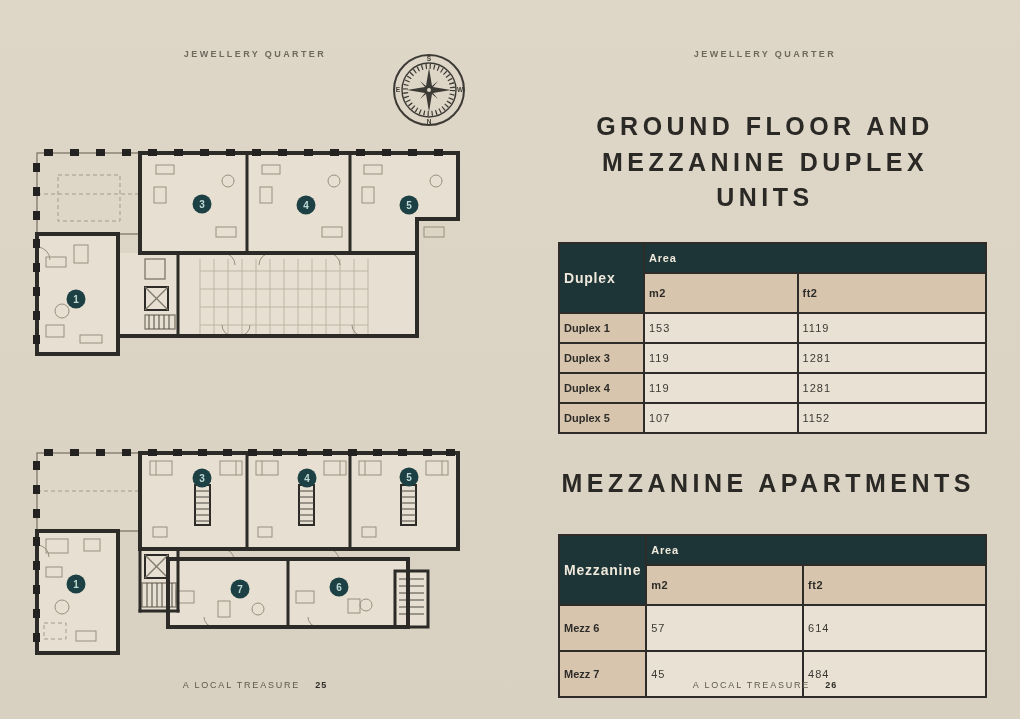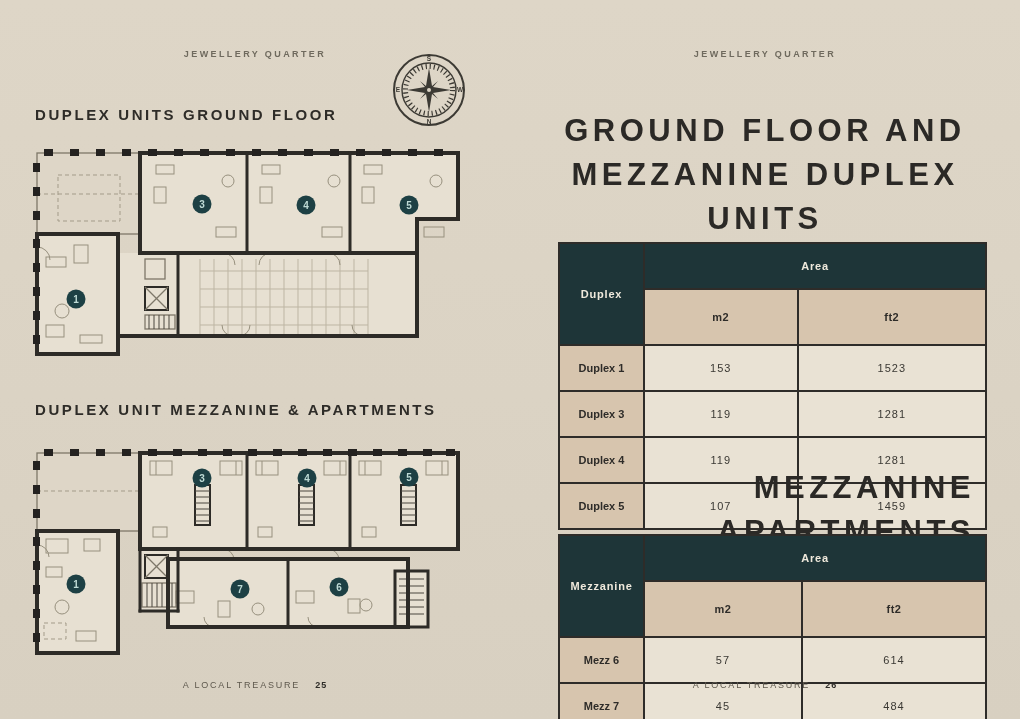--- a/index.html
+++ b/index.html
@@ -12,21 +12,21 @@
 
   .brochure-header{position:absolute;top:33px;left:0;width:100%;text-align:center;
     font-size:9px;font-weight:bold;letter-spacing:2.4px;color:#6f6a5e;}
 
   .section-title{position:absolute;left:35px;font-size:15px;font-weight:bold;
     letter-spacing:2.6px;color:#2e2c28;white-space:nowrap;}
   .st-1{top:90px;}
   .st-2{top:385px;}
 
   .big-title{position:absolute;left:45px;width:420px;text-align:center;
-    font-size:31px;font-weight:bold;letter-spacing:4.5px;line-height:1.42;color:#2b2926;}
+    font-size:25px;font-weight:bold;letter-spacing:4.5px;line-height:1.42;color:#2b2926;}
   .bt-1{top:93px;}
   .bt-2{top:450px;text-align:right;}
 
   .footer{position:absolute;top:664px;left:0;width:100%;text-align:center;
     font-size:9px;letter-spacing:1.8px;color:#5e584d;}
   .footer b{color:#2e2c28;margin-left:15px;letter-spacing:1px;}
 
   
   .plan{position:absolute;left:18px;}
   .plan-1{top:123px;width:482px;height:244px;}
@@ -36,23 +36,23 @@
     color:#bedad5;font-size:10px;font-weight:bold;display:flex;align-items:center;
     justify-content:center;transform:translate(-50%,-50%);}
 
   .compass{position:absolute;left:390px;top:35px;width:78px;height:78px;}
 
   
   .area-table{position:absolute;left:48px;border-collapse:collapse;width:429px;
     font-size:11px;color:#3a3833;}
   .t-duplex{top:226px;}
   .t-mezz{top:518px;}
-  .area-table td,.area-table th{border:2px solid #2e2c29;text-align:center;padding:16px 4px;}
+  .area-table td,.area-table th{border:2px solid #2e2c29;text-align:left;padding:8px 4px;}
   .area-table .teal{background:#1e3538;color:#efe9dc;font-weight:bold;letter-spacing:.8px;}
-  .area-table .corner{width:75px;font-size:11px;}
+  .area-table .corner{width:75px;font-size:14px;}
   .area-table .subhead{background:#d7c5ae;color:#2e2c29;font-weight:bold;height:22px;letter-spacing:.5px;}
   .area-table .rowlabel{background:#d7c5ae;color:#2e2c29;font-weight:bold;}
   .area-table .val{background:#e9e2d4;letter-spacing:1px;}
   .t-duplex .hrow{height:22px;}
   .t-duplex .drow{height:26px;}
   .t-mezz .hrow{height:22px;}
   .t-mezz .drow{height:46px;}
 
   
   .wall{stroke:#2d2b27;stroke-width:4;fill:none;stroke-linecap:square;}
@@ -81,21 +81,20 @@
         <circle cx="0" cy="0" r="23.5" fill="none" stroke="#3c3a34" stroke-width="5" stroke-dasharray="1.2 2.9"></circle>
         <path d="M0,-22 L3,-4 L9,-9 L4,-3 L22,0 L4,3 L9,9 L3,4 L0,22 L-3,4 L-9,9 L-4,3 L-22,0 L-4,-3 L-9,-9 L-3,-4 Z" fill="#3c3a34"></path>
         <circle cx="0" cy="0" r="2" fill="#dcd4c5"></circle>
         <text x="0" y="-29" text-anchor="middle" font-size="6.5" font-weight="bold" fill="#3c3a34">S</text>
         <text x="31" y="2.3" text-anchor="middle" font-size="6.5" font-weight="bold" fill="#3c3a34">W</text>
         <text x="0" y="33.5" text-anchor="middle" font-size="6.5" font-weight="bold" fill="#3c3a34">N</text>
         <text x="-31" y="2.3" text-anchor="middle" font-size="6.5" font-weight="bold" fill="#3c3a34">E</text>
       </svg>
     </div>
 
-    <div class="section-title st-1">DUPLEX UNITS GROUND FLOOR</div>
 
     <div class="plan plan-1">
       <svg viewBox="0 0 482 244" width="482" height="244">
 
         <rect x="19" y="14" width="103" height="81" fill="#ded6c7"></rect>
         <path d="M122,14 H440 V80 H399 V114 H122 Z" fill="#e7e0d2"></path>
         <rect x="100" y="114" width="299" height="83" fill="#e7e0d2"></rect>
         <rect x="19" y="95" width="81" height="120" fill="#e7e0d2"></rect>
 
         <rect x="19" y="14" width="103" height="81" class="thin"></rect>
@@ -199,21 +198,20 @@
           <rect x="15" y="172" width="7" height="9" class="win"></rect>
             <rect x="15" y="196" width="7" height="9" class="win"></rect>
         </g>
       </svg>
       <div class="badge" style="left:58px;top:160px;">1</div>
       <div class="badge" style="left:184px;top:65px;">3</div>
       <div class="badge" style="left:288px;top:66px;">4</div>
       <div class="badge" style="left:391px;top:66px;">5</div>
     </div>
 
-    <div class="section-title st-2">DUPLEX UNIT MEZZANINE &amp; APARTMENTS</div>
 
     <div class="plan plan-2">
       <svg viewBox="0 0 482 232" width="482" height="232">
 
         <rect x="19" y="12" width="103" height="78" fill="#ded6c7"></rect>
         <rect x="122" y="12" width="318" height="96" fill="#e7e0d2"></rect>
         <rect x="19" y="90" width="81" height="122" fill="#e7e0d2"></rect>
         <rect x="150" y="118" width="240" height="68" fill="#e7e0d2"></rect>
         <rect x="377" y="130" width="33" height="56" fill="#e7e0d2"></rect>
         <rect x="122" y="108" width="38" height="62" fill="#e7e0d2"></rect>
@@ -366,36 +364,36 @@
         <td class="teal corner" rowspan="2">Duplex</td>
         <td class="teal" colspan="2">Area</td>
       </tr>
       <tr class="hrow">
         <td class="subhead">m2</td>
         <td class="subhead">ft2</td>
       </tr>
       <tr class="drow">
         <td class="rowlabel">Duplex 1</td>
         <td class="val">153</td>
-        <td class="val">1523</td>
+        <td class="val">1119</td>
       </tr>
       <tr class="drow">
         <td class="rowlabel">Duplex 3</td>
         <td class="val">119</td>
         <td class="val">1281</td>
       </tr>
       <tr class="drow">
         <td class="rowlabel">Duplex 4</td>
         <td class="val">119</td>
         <td class="val">1281</td>
       </tr>
       <tr class="drow">
         <td class="rowlabel">Duplex 5</td>
         <td class="val">107</td>
-        <td class="val">1459</td>
+        <td class="val">1152</td>
       </tr>
     </tbody>
       </table>
 
     <div class="big-title bt-2">MEZZANINE APARTMENTS</div>
 
     <table class="area-table t-mezz">
       <tbody>
           <tr class="hrow">
         <td class="teal corner" rowspan="2">Mezzanine</td>

